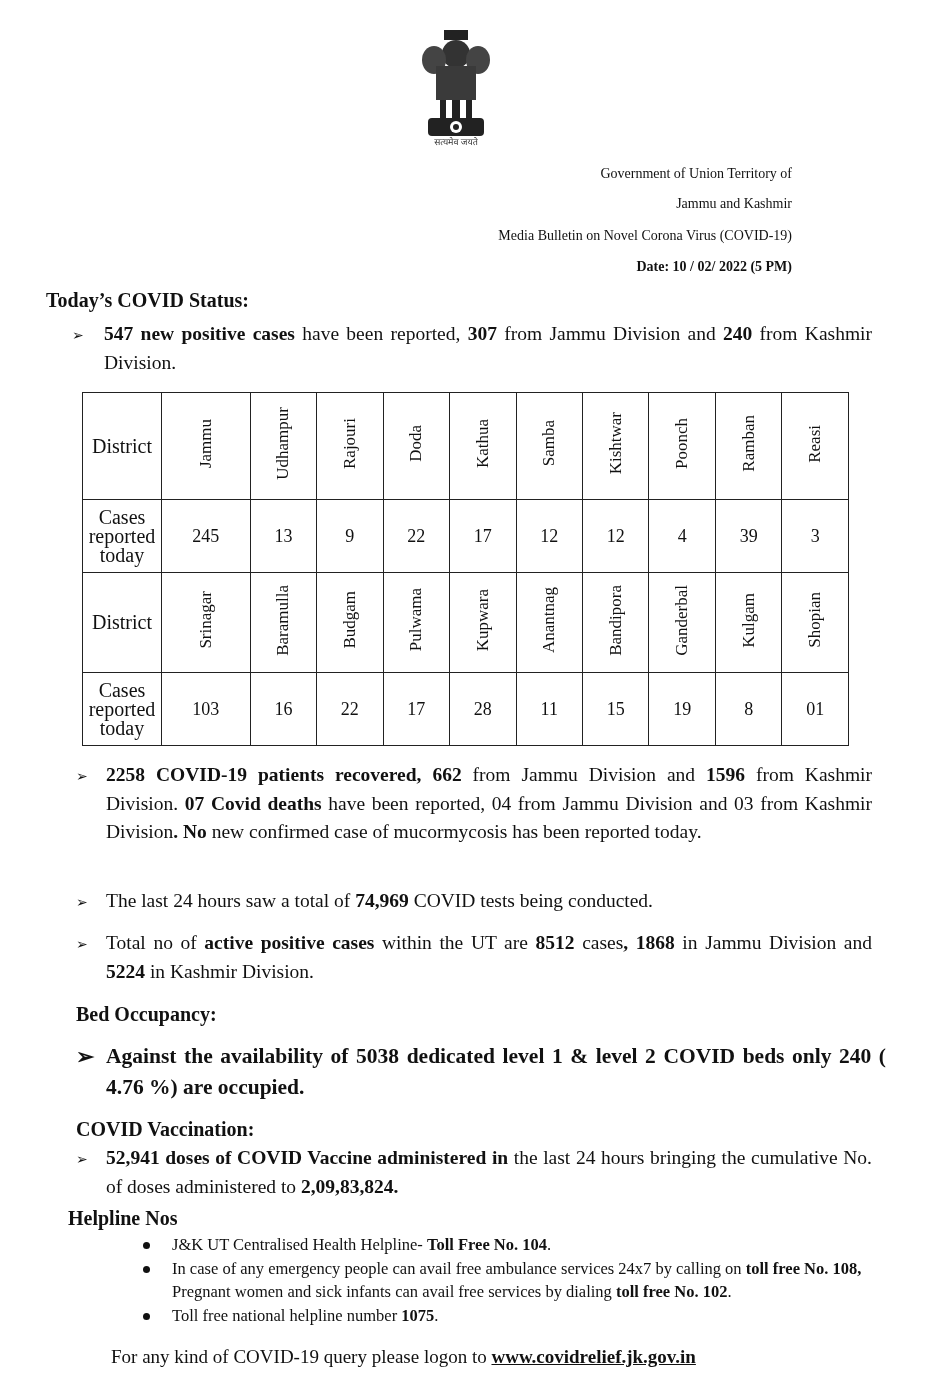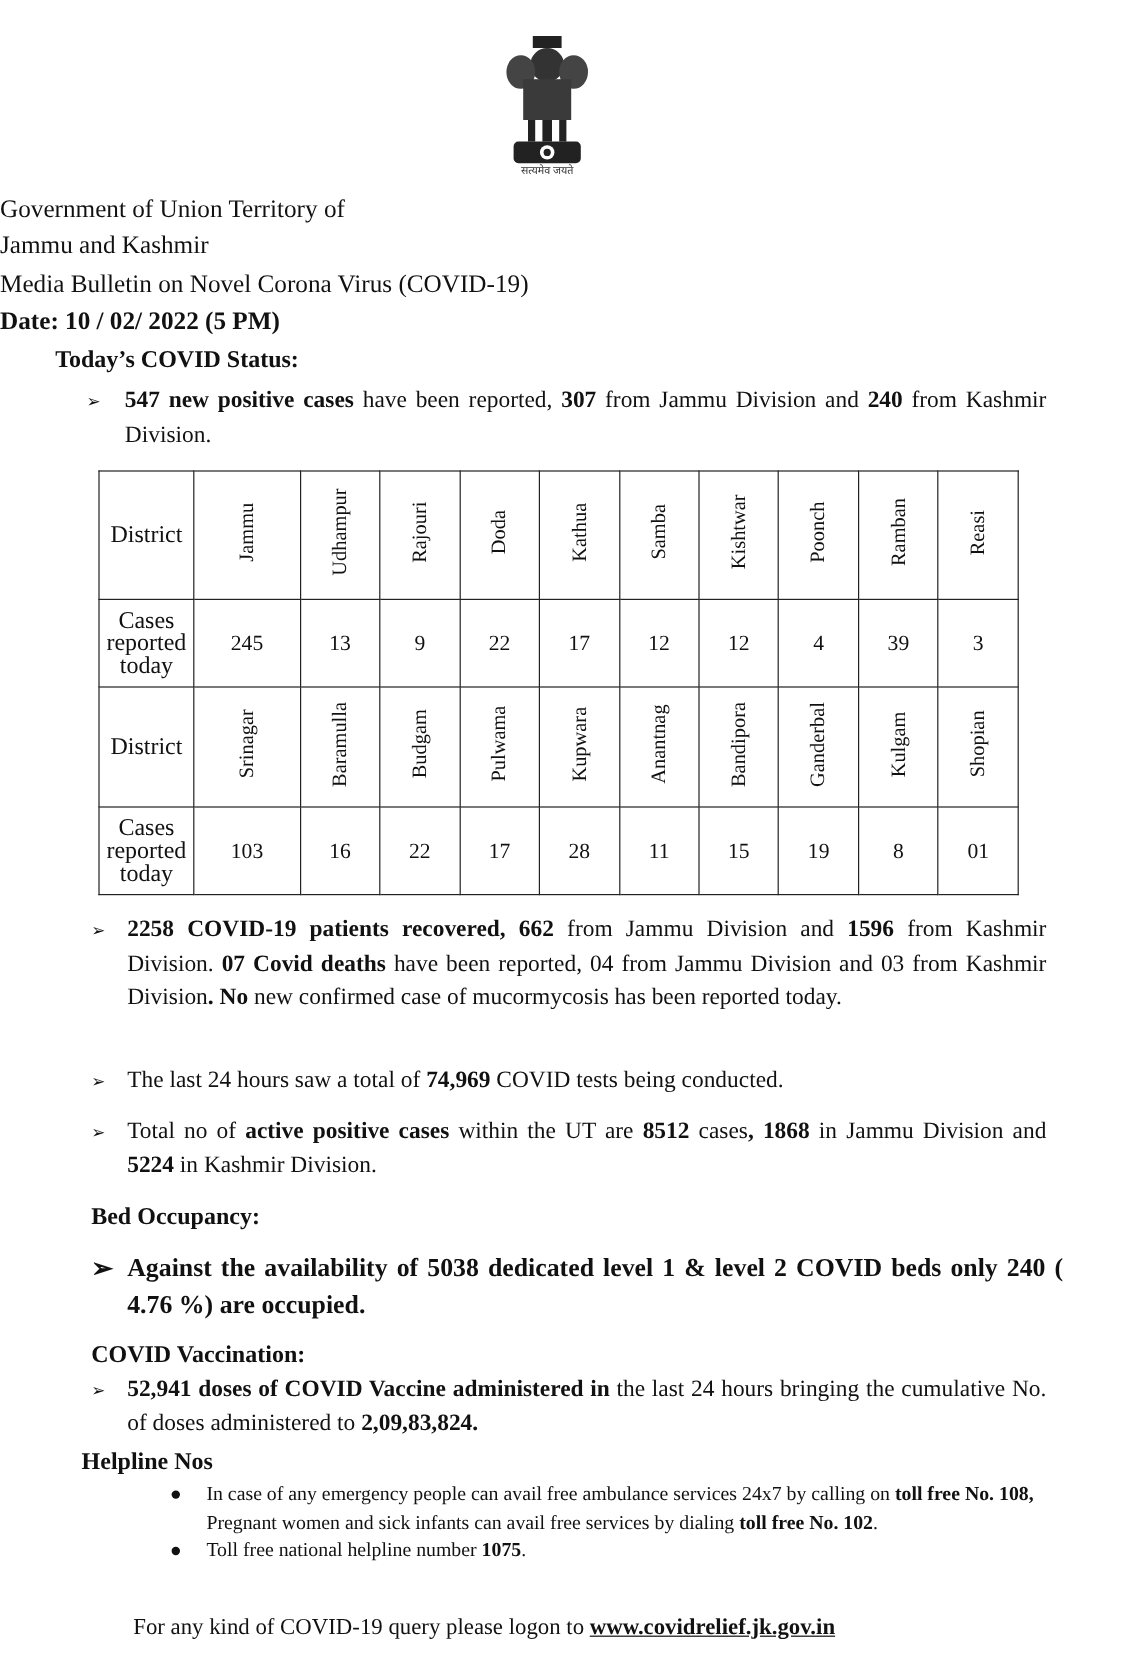--- a/index.html
+++ b/index.html
@@ -2,21 +2,21 @@
 <html><head>
 <meta charset="utf-8">
 <style>
   html, body { margin: 0; padding: 0; background: #ffffff; }
   body {
     width: 941px; height: 1393px; position: relative; overflow: hidden;
     font-family: "Liberation Serif", "DejaVu Serif", serif; color: #111;
   }
   .emblem { position: absolute; left: 414px; top: 26px; width: 84px; height: 122px; }
   .emblem-motto { position: absolute; left: 414px; top: 135px; width: 84px; text-align: center; font-size: 9px; color: #333; }
-  .hdr-line { position: absolute; left: 0; width: 792px; text-align: left; font-size: 21px; line-height: 24px; }
+  .hdr-line { position: absolute; left: 0; width: 792px; text-align: right; font-size: 14px; line-height: 24px; }
   .hdr-line.bold { font-weight: bold; }
   .section-heading { position: absolute; font-weight: bold; font-size: 20px; line-height: 24px; }
   .para { position: absolute; font-size: 19.5px; line-height: 28.5px; text-align: justify; }
   .para.big { font-size: 21.5px; line-height: 31px; font-weight: bold; }
   .bullet-arrow { position: absolute; font-size: 14px; line-height: 28px; }
   .bullet-arrow.big { font-size: 22px; line-height: 31px; font-weight: bold; }
   .b { font-weight: bold; }
   .u { text-decoration: underline; font-weight: bold; }
   table.districts {
     position: absolute; left: 82px; top: 392px; width: 767px;
@@ -131,19 +131,20 @@
 <div class="section-heading" style="left:76px; top:1002px">Bed Occupancy:</div>
 <span class="bullet-arrow big" style="left:76px; top:1041px">➢</span>
 <div class="para big" style="left:106px; top:1041px; width:780px">Against the availability of 5038 dedicated level 1 &amp; level 2 COVID beds only 240 ( 4.76 %) are occupied.</div>
 
 <div class="section-heading" style="left:76px; top:1117px">COVID Vaccination:</div>
 <span class="bullet-arrow" style="left:76px; top:1146px">➢</span>
 <div class="para" style="left:106px; top:1144px; width:766px"><span class="b">52,941 doses of COVID Vaccine administered in</span><span> the last 24 hours bringing the cumulative No. of doses administered to </span><span class="b">2,09,83,824.</span></div>
 
 <div class="section-heading" style="left:68px; top:1206px">Helpline Nos</div>
 <ul class="helplines">
+    <li><span>J&amp;K UT Centralised Health Helpline- </span><span class="b">Toll Free No. 104</span><span>.</span></li>
     <li><span>In case of any emergency people can avail free ambulance services 24x7 by calling on </span><span class="b">toll free No. 108,</span><span> Pregnant women and sick infants can avail free services by dialing </span><span class="b">toll free No. 102</span><span>.</span></li>
     <li><span>Toll free national helpline number </span><span class="b">1075</span><span>.</span></li>
   </ul>
 
 <div class="footer-line">
   <span>For any kind of COVID-19 query please logon to </span><a class="u">www.covidrelief.jk.gov.in</a>
 </div>
 
 </body></html>

